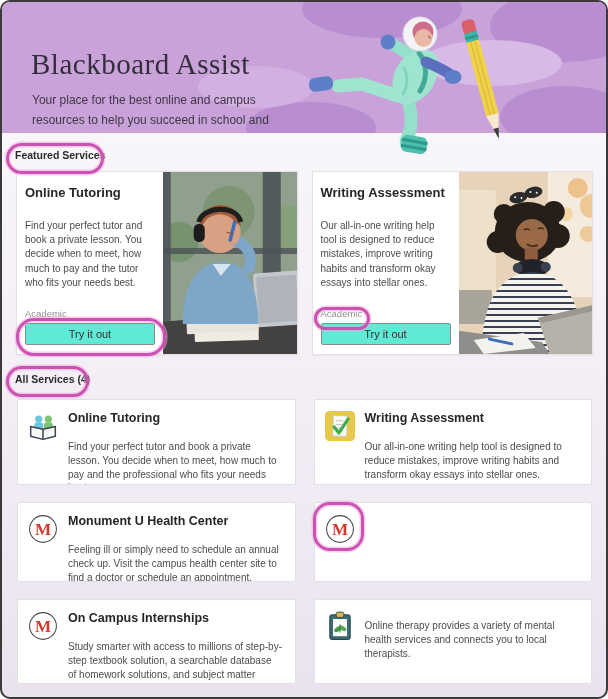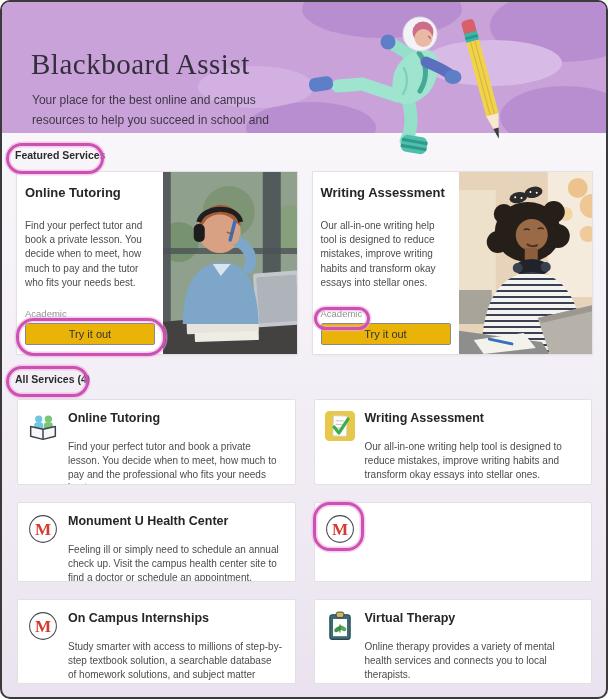--- a/index.html
+++ b/index.html
@@ -26,21 +26,21 @@
   .section-label{position:absolute;font-size:10.5px;font-weight:700;color:#2b2b2b;z-index:2;}
   #featured-label{left:13px;top:147px;}
   #allservices-label{left:13px;top:371px;}
   
   .featured-grid{position:absolute;left:15px;right:14px;top:170px;height:182px;display:flex;gap:16px;z-index:1;}
   .featured-card{flex:1;background:#fff;display:flex;box-shadow:0 0 0 1px #e4e1e6,0 1px 3px rgba(40,30,60,.08);}
   .fc-text{width:130px;flex:0 0 auto;padding:10px 8px 9px;display:flex;flex-direction:column;}
   .fc-title{font-size:13px;font-weight:700;color:#262626;margin:3px 0 9px;}
   .fc-desc{font-size:10px;line-height:1.42;color:#4c4c4c;}
   .fc-tag{font-size:9.5px;color:#8f8f8f;margin-top:auto;margin-bottom:4px;}
-  .fc-btn{height:22px;width:100%;background:#eab308;border:1px solid #8a8a8a;border-radius:2px;
+  .fc-btn{height:22px;width:100%;background:#5eead4;border:1px solid #8a8a8a;border-radius:2px;
     font-family:"Liberation Sans",sans-serif;font-size:11px;color:#333;cursor:pointer;}
   .fc-image{flex:1;overflow:hidden;background:#ddd;}
   .fc-image svg{display:block;width:100%;height:100%;}
   
   .services-grid{position:absolute;left:15px;right:14px;top:397px;display:grid;z-index:1;
     grid-template-columns:1fr 1fr;grid-template-rows:86px 80px 85px;gap:17px 18px;}
   .svc-card{background:#fff;border:1px solid #e3e0e5;border-radius:2px;box-sizing:border-box;
     padding:9px 12px 7px 10px;display:flex;gap:10px;overflow:hidden;}
   .svc-icon{width:30px;height:30px;flex:0 0 auto;margin-top:2px;}
   .svc-body{flex:1;display:flex;flex-direction:column;min-width:0;}
@@ -291,21 +291,20 @@
         <rect x="4.5" y="3.5" width="19" height="23" rx="2.5" fill="#3d6b75" stroke="#27454c" stroke-width="1"></rect>
         <rect x="10.5" y="1" width="7" height="5" rx="1.5" fill="#d9b35c" stroke="#27454c" stroke-width=".8"></rect>
         <rect x="7.5" y="7.5" width="13" height="16" fill="#fdfdfb"></rect>
         <g transform="translate(14 15.5)">
           <ellipse cx="-2.6" cy="0" rx="3.6" ry="2" fill="#3f9648" transform="rotate(-35)"></ellipse>
           <ellipse cx="2.6" cy="-.6" rx="3.6" ry="2" fill="#57aa54" transform="rotate(30)"></ellipse>
           <path d="M0,4.5 L0,-3" stroke="#2e7237" stroke-width="1"></path>
         </g>
       </svg>
       <div class="svc-body">
-        <h3 class="svc-title">Virtual Therapy</h3>
         <p class="svc-desc">Online therapy provides a variety of mental health services and connects you to local therapists.</p>
 
       </div>
     </article>
   </div>
 
   <div class="ann ann-featured"></div>
   <div class="ann ann-tryout"></div>
   <div class="ann ann-academic"></div>
   <div class="ann ann-allservices"></div>

